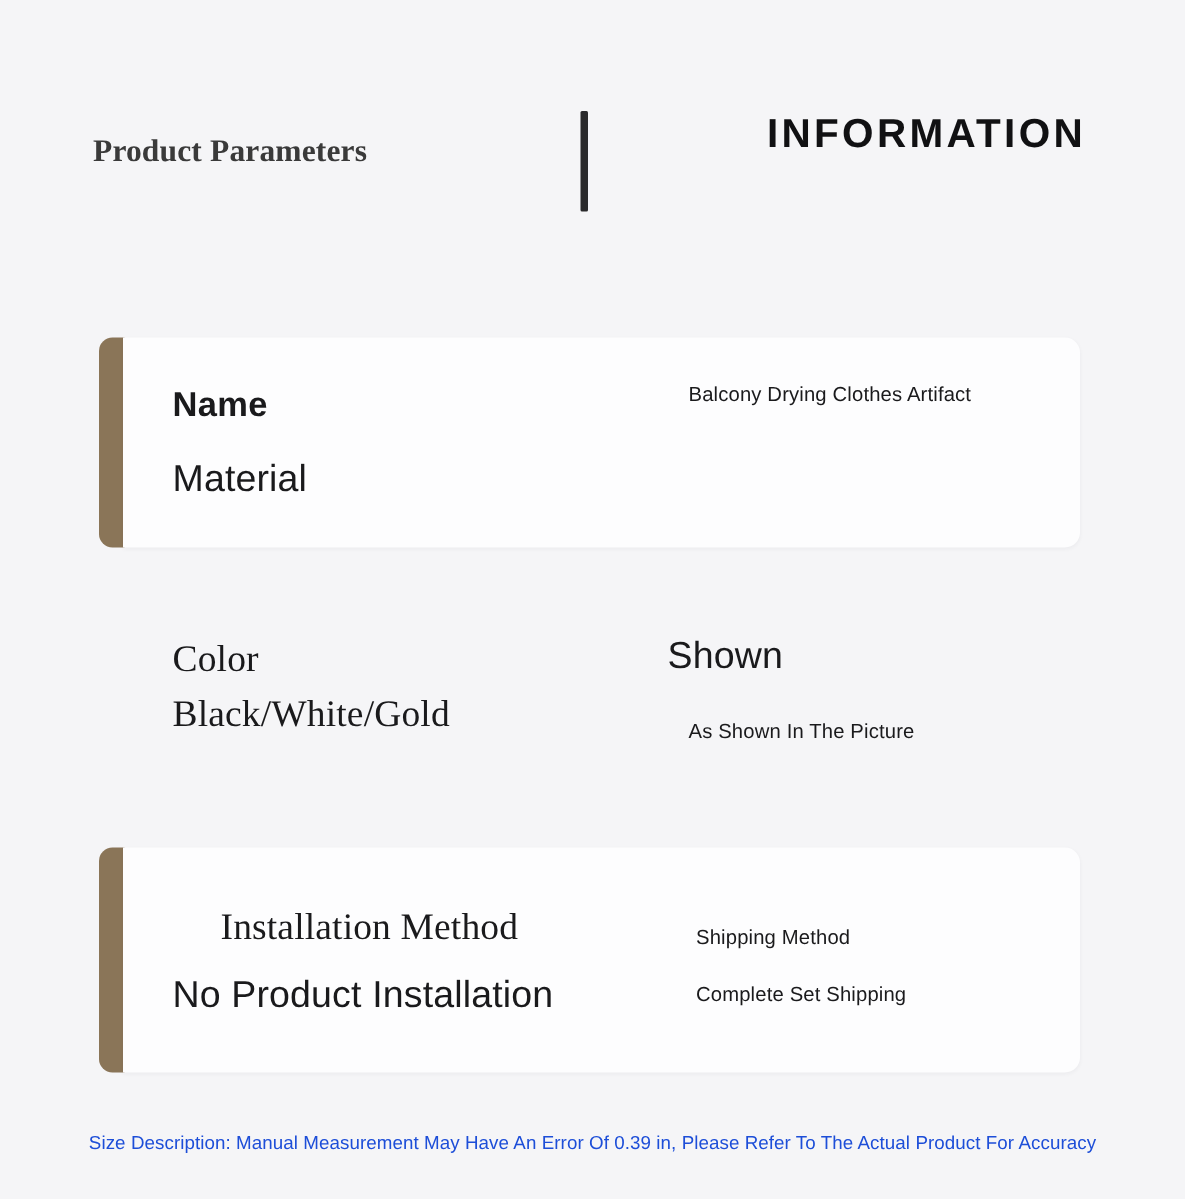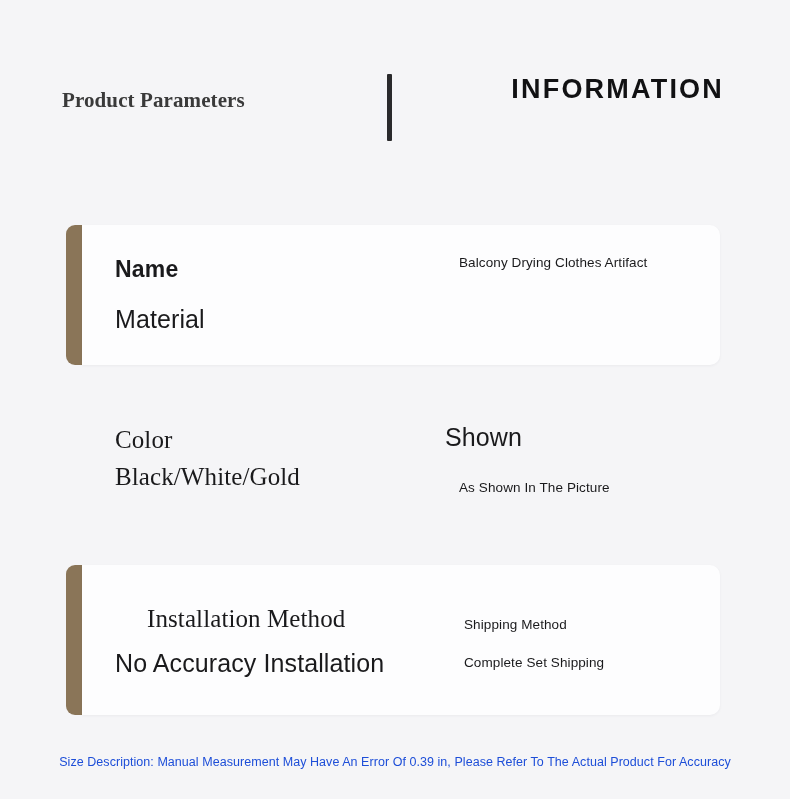--- a/index.html
+++ b/index.html
@@ -204,21 +204,21 @@
 
     <div class="field" style="left:49px; top:40px;margin-left:32px;">
       <div class="field-label t-md">Installation Method</div>
     </div>
 
     <div class="field" style="left:384px; top:52px;">
       <div class="field-label t-sm">Shipping Method</div>
     </div>
 
     <div class="field" style="left:49px; top:84px;">
-      <div class="field-value t-lg">No Accuracy Installation</div>
+      <div class="field-value t-lg">No Product Installation</div>
     </div>
 
     <div class="field" style="left:384px; top:90px;">
       <div class="field-value t-sm">Complete Set Shipping</div>
     </div>
   </div>
 </div>
 
 <div class="footer">Size Description: Manual Measurement May Have An Error Of 0.39 in, Please Refer To The Actual Product For Accuracy</div>
 

